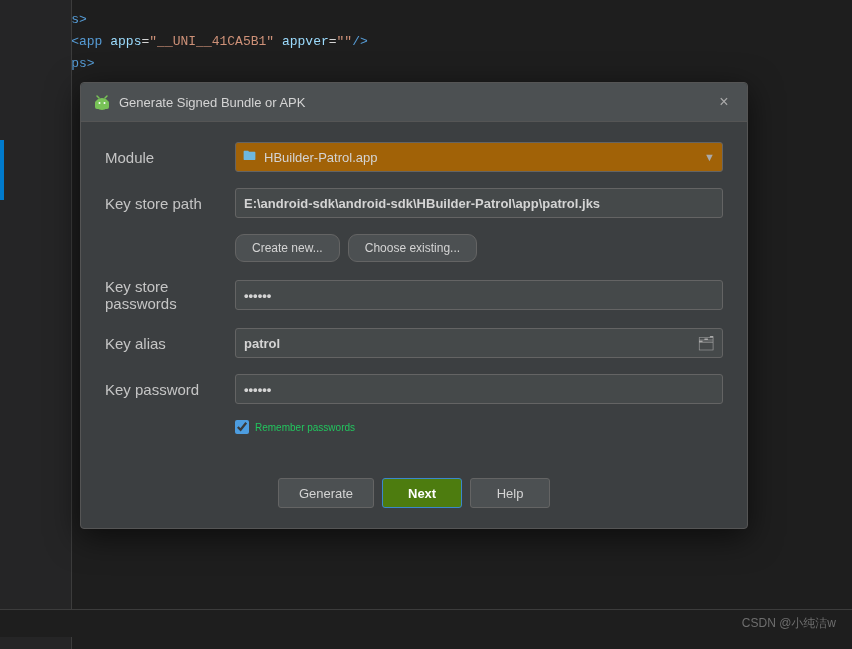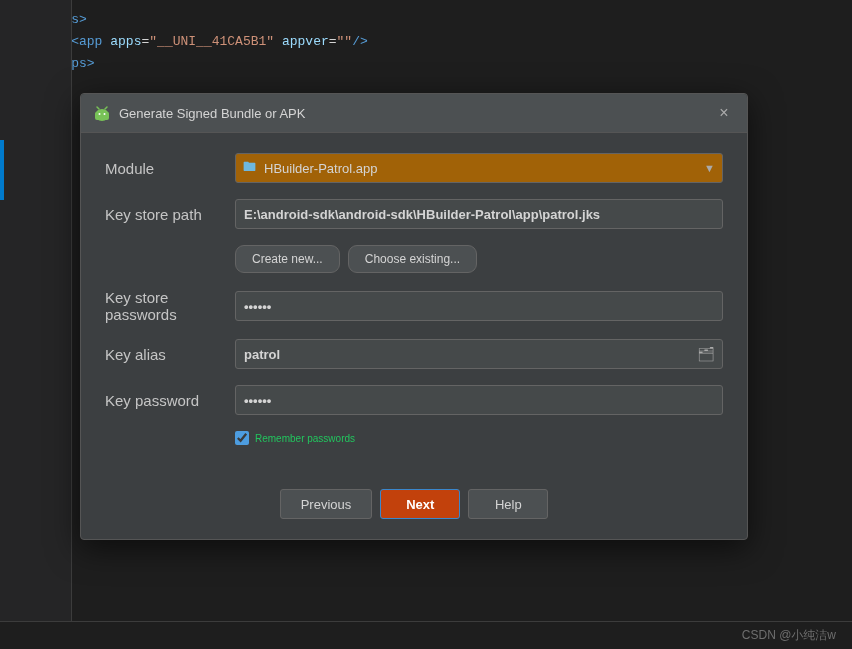--- a/index.html
+++ b/index.html
@@ -61,36 +61,36 @@
       position: absolute;
       left: 0; top: 140px;
       width: 4px;
       height: 60px;
       background: #007acc;
     }
 
     
     .bottom-bar {
       position: absolute;
-      bottom: 0; left: 0;
+      bottom: 12px; left: 0;
       width: 100%; height: 28px;
       background: #1e1e1e;
       border-top: 1px solid #3c3c3c;
       display: flex;
       align-items: center;
       justify-content: flex-end;
       padding-right: 16px;
       color: #6e6e6e;
       font-size: 12px;
     }
 
     
     .dialog-overlay {
       position: absolute;
-      top: 93px;
+      top: 82px;
       left: 80px;
       width: 668px;
       background: #3c3f41;
       border: 1px solid #555;
       border-radius: 4px;
       box-shadow: 0 8px 32px rgba(0,0,0,0.6);
     }
 
     
     .dialog-titlebar {
@@ -282,21 +282,21 @@
       padding: 0 20px;
       border-radius: 3px;
       border: 1px solid #646464;
       background: #4c5052;
       color: #d4d4d4;
       font-size: 13px;
       cursor: pointer;
     }
 
     .footer-btn-primary {
-      background: #c2410c;
+      background: #4d7c0f;
       border-color: #3a87cc;
       color: #fff;
       font-weight: bold;
     }
   </style>
 </head>
 <body>
 
 <div class="editor-bg">
   <div class="editor-line" style="margin-top:8px;">
@@ -392,18 +392,18 @@
     </div>
 
     <div class="checkbox-row">
       <input type="checkbox" class="checkbox-input" id="remember-cb" checked="" style="">
       <label class="checkbox-label" for="remember-cb">Remember passwords</label>
     </div>
 
   </div>
 
   <div class="dialog-footer">
-    <button class="footer-btn">Previous</button>
+    <button class="footer-btn">Generate</button>
     <button class="footer-btn footer-btn-primary">Next</button>
     <button class="footer-btn">Help</button>
   </div>
 
 </div>
 
 </body></html>

